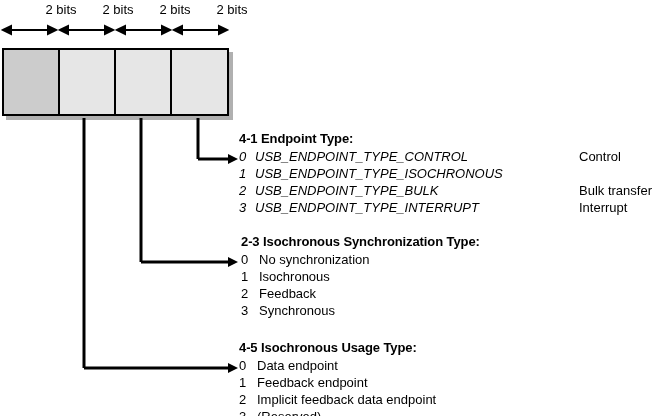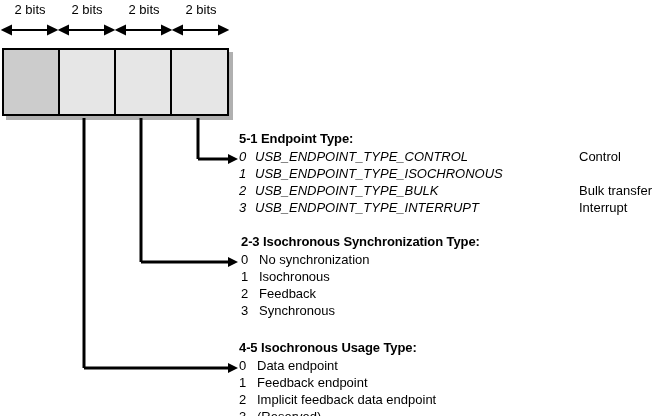--- a/index.html
+++ b/index.html
@@ -16,20 +16,21 @@
     overflow: hidden;
   }
 
   
   .bits-label {
     position: absolute;
     font-size: 13px;
     color: #000000;
     white-space: nowrap;
     text-align: center;
+    padding-left: 31px;
   }
 
   .arrow-svg {
     position: absolute;
     display: block;
   }
 
   
   .byte-shadow {
     position: absolute;
@@ -160,21 +161,21 @@
       <path d="M 84,368 L 230,368"></path>
     </g>
     <g fill="#000000">
       <polygon points="238,159 228,154 228,164"></polygon>
       <polygon points="238,262 228,257 228,267"></polygon>
       <polygon points="238,368 228,363 228,373"></polygon>
     </g>
   </svg>
 
   <div class="section sec-endpoint" style="left:239px; top:131px;">
-    <div class="section-title">5-1 Endpoint Type:</div>
+    <div class="section-title">4-1 Endpoint Type:</div>
     <div class="rowlist">
       <div class="row italic">
         <span class="idx">0</span>
         <span class="name">USB_ENDPOINT_TYPE_CONTROL</span>
         <span class="desc">Control</span>
       </div>
       <div class="row italic">
         <span class="idx">1</span>
         <span class="name">USB_ENDPOINT_TYPE_ISOCHRONOUS</span>
       </div>

